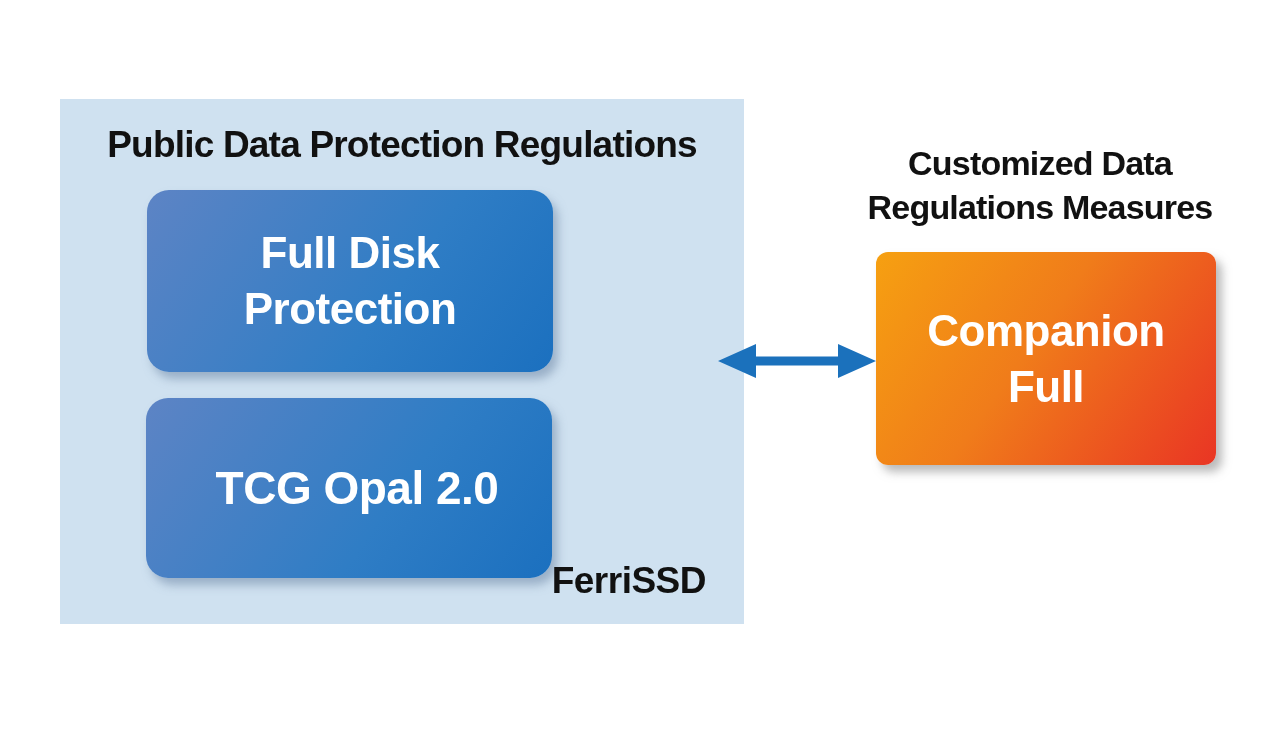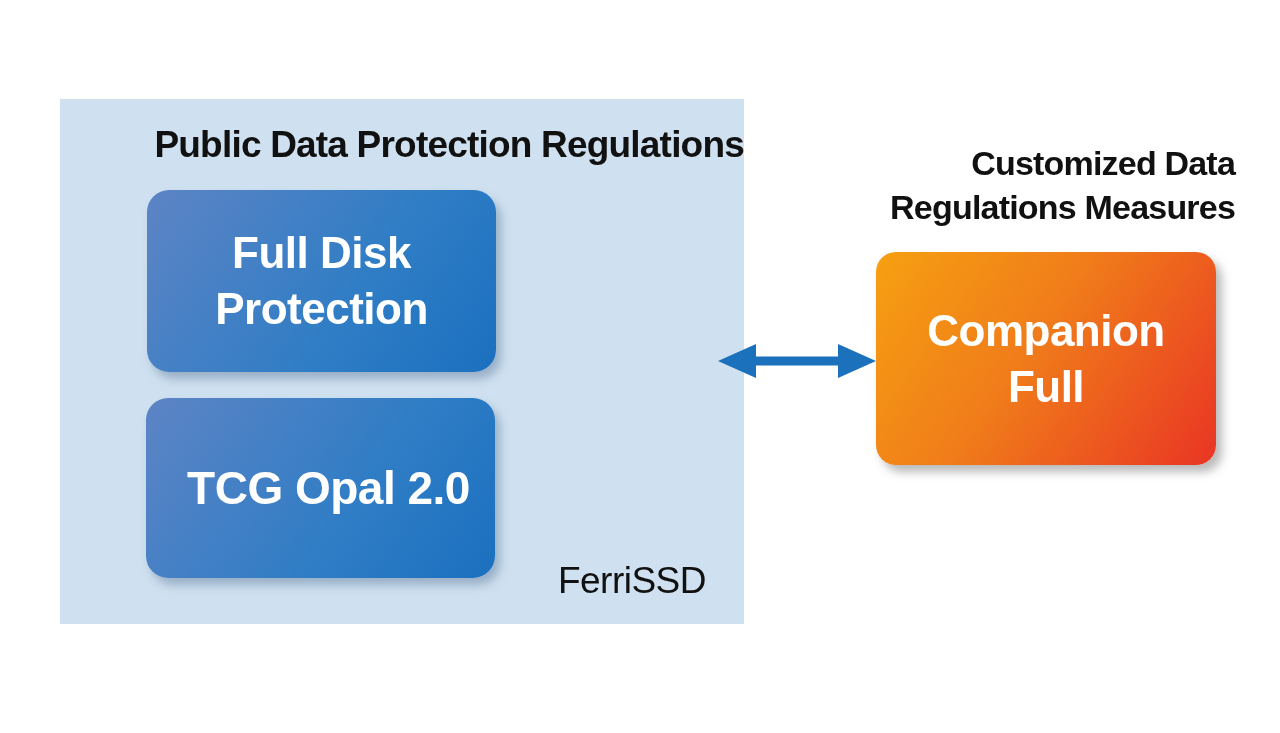--- a/index.html
+++ b/index.html
@@ -16,30 +16,30 @@
   
   .panel {
     position: absolute;
     left: 60px; top: 99px;
     width: 684px; height: 525px;
     background: var(--panel-bg, #cfe1f0);
   }
   .panel-title {
     position: absolute;
     left: 0; right: 0; top: 25px;
-    text-align: right;
+    text-align: center;
     font-size: 37px;
     font-weight: bold;
     letter-spacing: -0.8px;
     color: var(--heading-text, #111111);
     white-space: nowrap;
   }
   .blue-box {
     position: absolute;
-    width: 349px;
+    width: 406px;
     border-radius: 22px;
     background: linear-gradient(125deg,
       var(--box-blue-start, #5d84c5) 0%,
       #2f7dc5 60%,
       var(--box-blue-end, #1b70bf) 100%);
     box-shadow: 5px 7px 10px rgba(110, 135, 165, 0.55);
     display: flex;
     flex-direction: column;
     align-items: center;
     justify-content: center;
@@ -59,43 +59,43 @@
     height: 180px;
     font-size: 46px;
     line-height: 56px;
     letter-spacing: -0.5px;
     padding-left: 16px;
   }
   .panel-footer-label {
     position: absolute;
     right: 38px; bottom: 22px;
     font-size: 37px;
-    font-weight: normal;
+    font-weight: bold;
     letter-spacing: -0.5px;
     color: var(--heading-text, #111111);
   }
 
   
   .right-heading {
     position: absolute;
     left: 845px; top: 141px;
     width: 390px;
-    text-align: right;
+    text-align: center;
     font-size: 34px;
     font-weight: bold;
     line-height: 44px;
     letter-spacing: -0.8px;
     color: var(--heading-text, #111111);
     white-space: nowrap;
   }
   .orange-box {
     position: absolute;
     left: 876px; top: 252px;
     width: 340px; height: 213px;
-    border-radius: 20px;
+    border-radius: 12px;
     background: linear-gradient(125deg,
       var(--box-orange-start, #f6a011) 0%,
       #f07c1a 45%,
       var(--box-orange-end, #e93524) 100%);
     box-shadow: 6px 7px 10px rgba(140, 140, 140, 0.6);
     display: flex;
     flex-direction: column;
     align-items: center;
     justify-content: center;
     color: var(--box-text, #ffffff);

